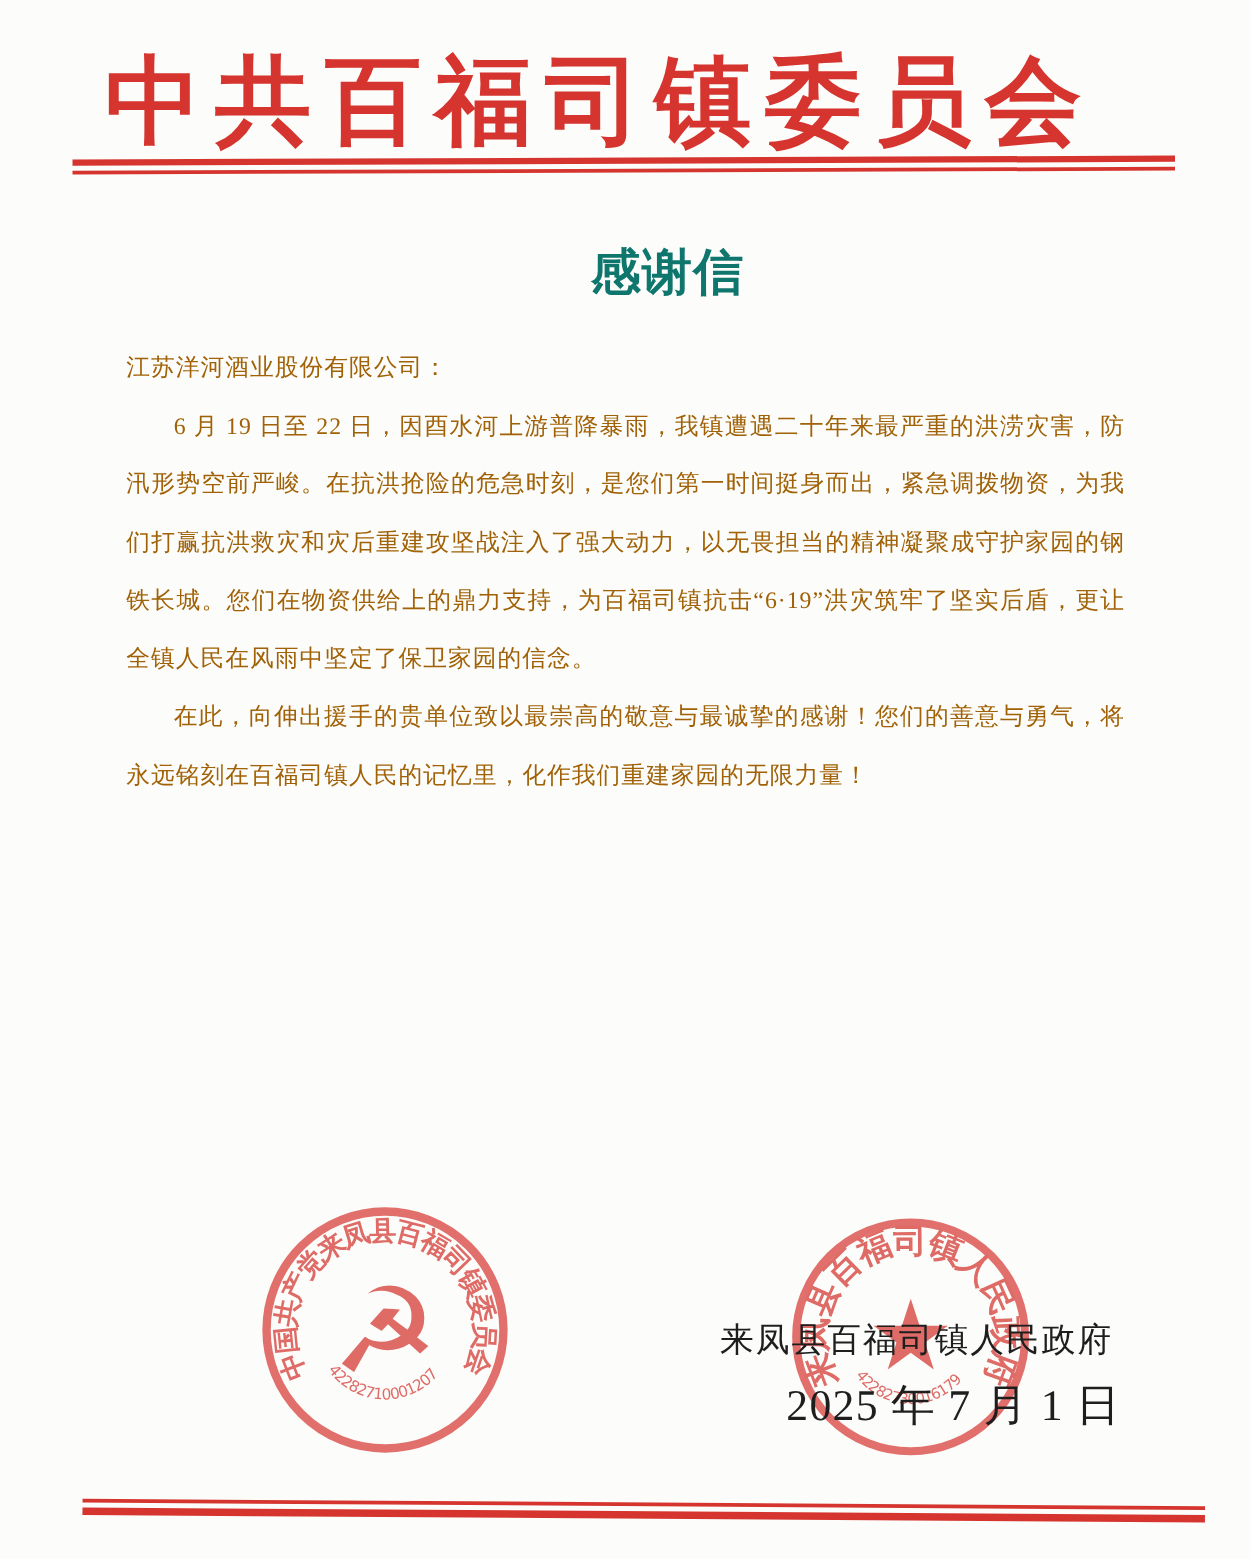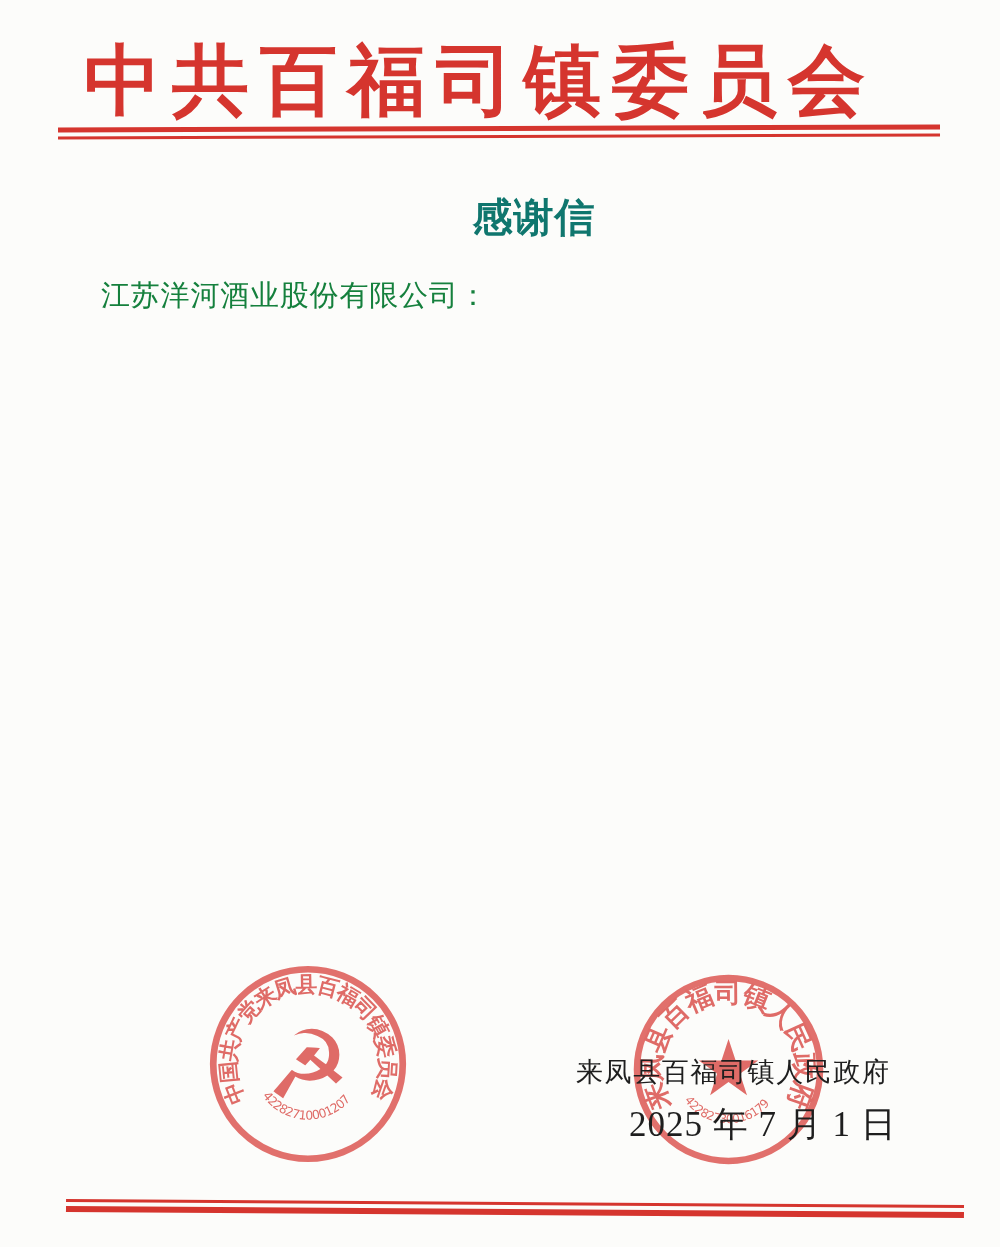--- a/index.html
+++ b/index.html
@@ -39,24 +39,24 @@
     text-indent:36px;
     font-size:40px;
     font-weight:700;
     letter-spacing:1px;
     color:#0f766e;
   }
   
   .body-text{
     position:absolute;
     top:272px;left:101px;width:799px;
-    font-size:29px;
+    font-size:19px;
     line-height:46.5px;
     letter-spacing:0.8px;
-    color:#15803d;
+    color:#a16207;
   }
   .body-text p{margin:0;text-align:justify;}
   .body-text .para{text-indent:2em;}
   
   .seal{position:absolute;opacity:0.82;z-index:1;}
   .seal-party{left:205px;top:961px;width:206px;height:206px;}
   .seal-gov{left:629px;top:970px;width:199px;height:199px;}
   .seal-ring-circle{fill:none;stroke:#dc524d;stroke-width:6.5px;}
   .seal text{fill:#d94c47;}
   .ring-text{font-family:"Liberation Serif","DejaVu Serif",serif;font-weight:700;}
@@ -85,20 +85,22 @@
 
   <div class="header-rule">
     <div class="rule-thick"></div>
     <div class="rule-thin"></div>
   </div>
 
   <h2 class="title">感谢信</h2>
 
   <div class="body-text">
     <p class="salutation">江苏洋河酒业股份有限公司：</p>
+    <p class="para">6 月 19 日至 22 日，因酉水河上游普降暴雨，我镇遭遇二十年来最严重的洪涝灾害，防汛形势空前严峻。在抗洪抢险的危急时刻，是您们第一时间挺身而出，紧急调拨物资，为我们打赢抗洪救灾和灾后重建攻坚战注入了强大动力，以无畏担当的精神凝聚成守护家园的钢铁长城。您们在物资供给上的鼎力支持，为百福司镇抗击“6·19”洪灾筑牢了坚实后盾，更让全镇人民在风雨中坚定了保卫家园的信念。</p>
+    <p class="para">在此，向伸出援手的贵单位致以最崇高的敬意与最诚挚的感谢！您们的善意与勇气，将永远铭刻在百福司镇人民的记忆里，化作我们重建家园的无限力量！</p>
   </div>
 
   <svg class="seal seal-party" viewBox="0 0 200 200">
     <defs>
       <path id="arc-party-ring" d="M 39.4,135 A 70,70 0 1 1 160.6,135" fill="none"></path>
       <path id="arc-party-num" d="M 55.8,131 A 54,54 0 0 0 144.2,131" fill="none"></path>
     </defs>
     <circle class="seal-ring-circle" cx="100" cy="100" r="92"></circle>
     <text class="ring-text" font-size="21">
       <textPath href="#arc-party-ring" startOffset="0" textLength="290" lengthAdjust="spacing">中国共产党来凤县百福司镇委员会</textPath>

